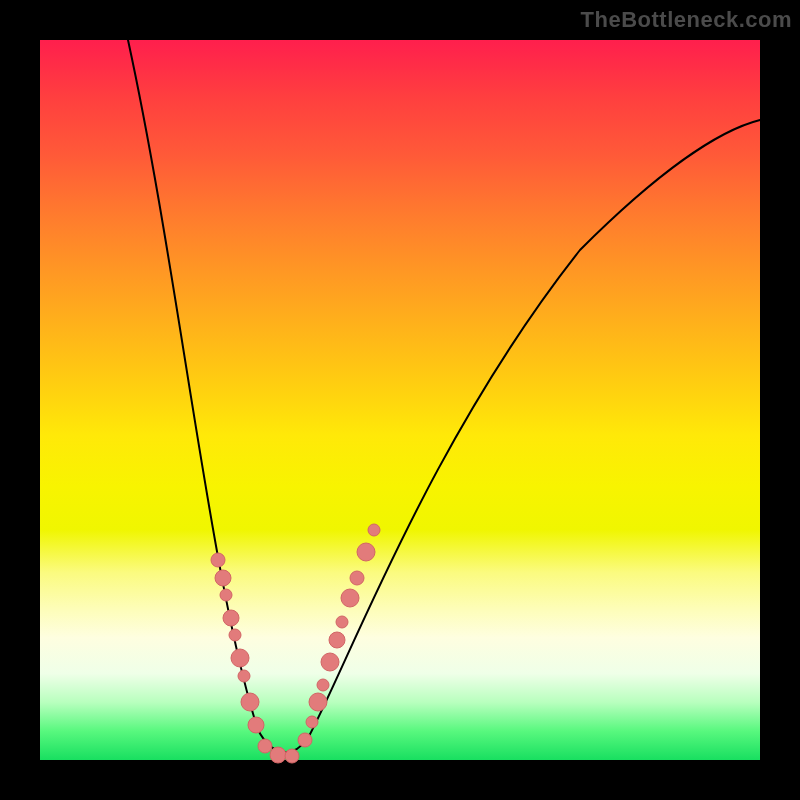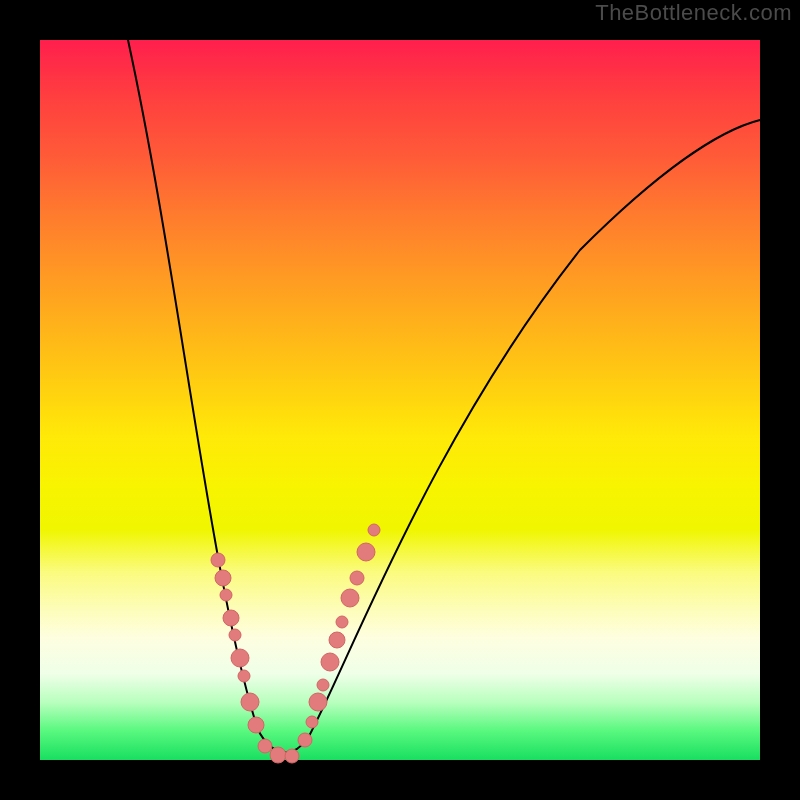--- a/index.html
+++ b/index.html
@@ -40,23 +40,23 @@
       #fefee0 83%,
       #efffe8 88%,
       #b8ffbe 92%,
       #58f87e 96%,
       #18df60 100%
     );
   }
   .wm {
     position: absolute;
     right: 8px;
-    top: 0;
+    top: 7px;
     font-size: 22px;
-    font-weight: 400;
+    font-weight: 700;
     letter-spacing: 0.5px;
     color: #4b4b4b;
   }
   .curve-svg {
     position: absolute;
     left: 0;
     top: 0;
     width: 720px;
     height: 720px;
     overflow: visible;

